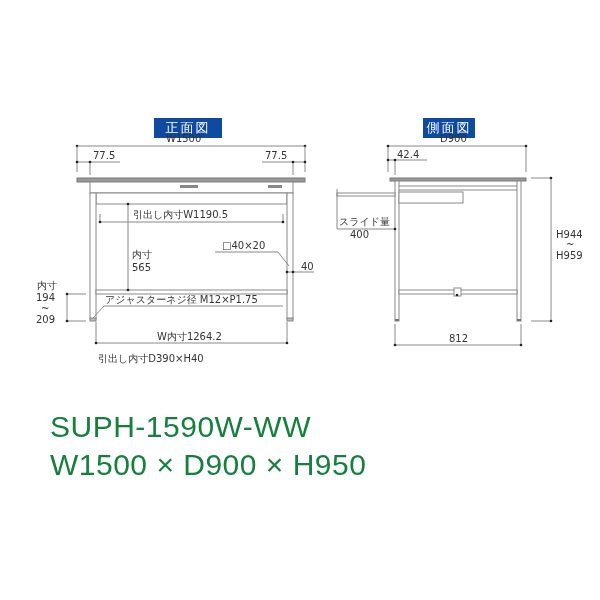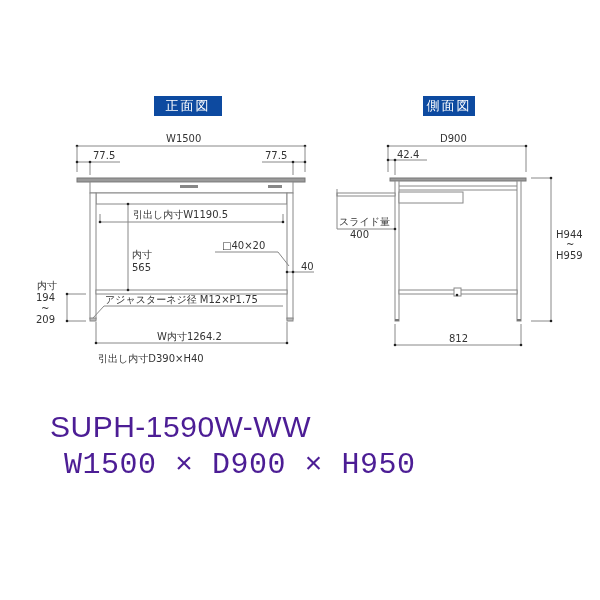--- a/index.html
+++ b/index.html
@@ -1,27 +1,27 @@
 <!DOCTYPE html>
 <html><head>
 <meta charset="utf-8">
 <style>
   html, body { margin: 0; padding: 0; background: #ffffff; }
   body { width: 600px; height: 600px; position: relative; overflow: hidden;
          font-family: "DejaVu Sans", "Liberation Sans", sans-serif; color: #333; }
   .badge { position: absolute; background: #0d4aa0; color: #fff; font-size: 13px;
-           text-align: center; line-height: 20px; height: 20px; letter-spacing: 2px; }
+           text-align: center; line-height: 20px; height: 20px; letter-spacing: 2px; margin-top: 22px; }
   #front-badge { left: 154px; top: 96px; width: 68px; }
   #side-badge { left: 423px; top: 96px; width: 52px; }
   svg { position: absolute; left: 0; top: 0; }
   .dim { font-size: 10px; fill: #333; font-family: "DejaVu Sans", "Liberation Sans", sans-serif; }
   .model { position: absolute; font-family: "Liberation Sans", "DejaVu Sans", sans-serif;
-           color: #4c1d95; font-size: 30px; letter-spacing: 0.5px; }
+           color: #15803d; font-size: 30px; letter-spacing: 0.5px; }
   #model-code { left: 50px; top: 410px; }
-  #model-size { left: 64px; top: 448px; font-family: Liberation Mono, monospace; }
+  #model-size { left: 50px; top: 448px; }
 </style>
 </head>
 <body>
 
 <div class="badge" id="front-badge">正面図</div>
 <div class="badge" id="side-badge">側面図</div>
 
 <svg width="600" height="600" viewBox="0 0 600 600">
   <g stroke="#888" fill="none" stroke-width="1">
 

